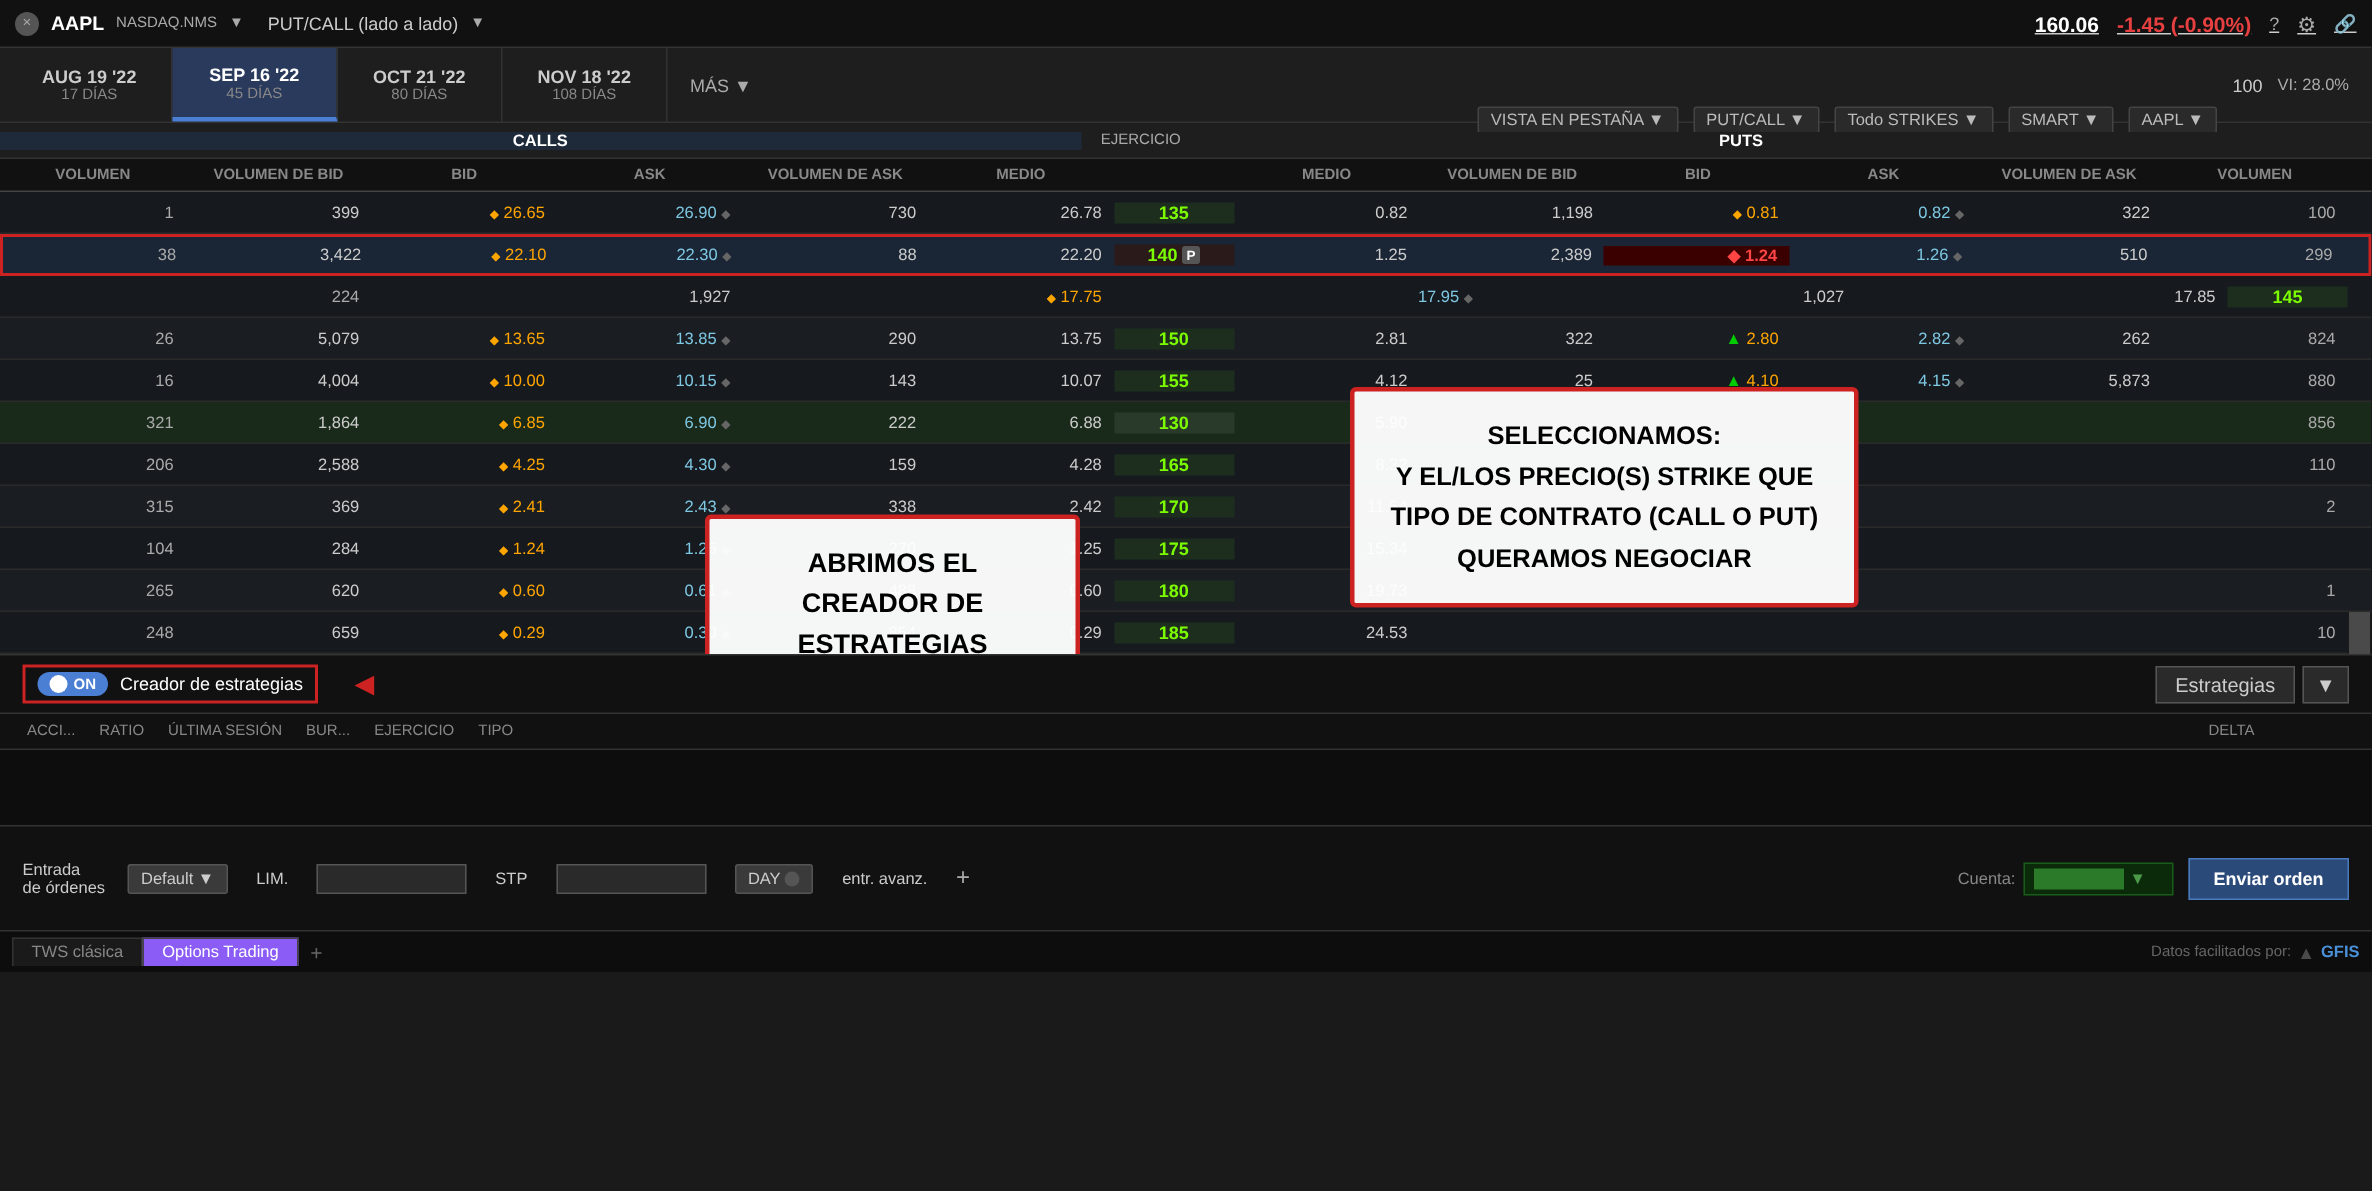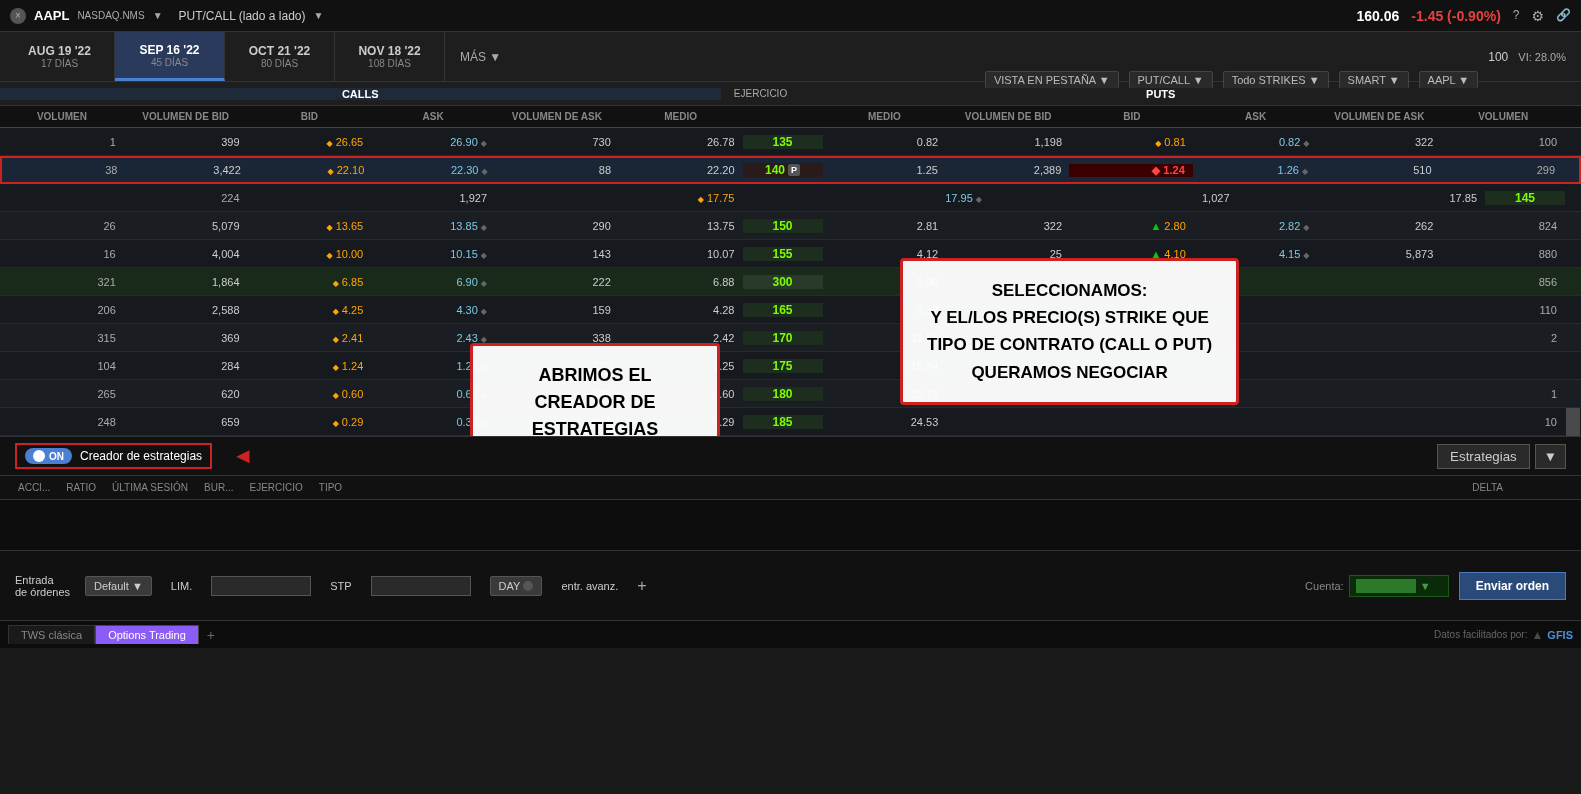--- a/index.html
+++ b/index.html
@@ -5,21 +5,21 @@
     * { box-sizing: border-box; margin: 0; padding: 0; }
     body { background: #1a1a1a; color: #ccc; font-family: Arial, sans-serif; font-size: 12px; width: 1581px; height: 794px; overflow: hidden; }
 
     
     .top-bar { background: #111; height: 32px; display: flex; align-items: center; padding: 0 10px; border-bottom: 1px solid #333; }
     .top-bar-left { display: flex; align-items: center; gap: 8px; flex: 1; }
     .close-btn { width: 16px; height: 16px; background: #555; border-radius: 50%; display: flex; align-items: center; justify-content: center; color: #aaa; font-size: 10px; cursor: pointer; }
     .symbol { color: #fff; font-weight: bold; font-size: 13px; }
     .exchange { color: #aaa; font-size: 10px; }
     .dropdown-arrow { color: #aaa; font-size: 10px; }
-    .top-bar-right { display: flex; gap: 12px; }
+    .top-bar-right { display: flex; align-items: center; gap: 12px; text-decoration: underline; }
     .price-display { color: #fff; font-weight: bold; font-size: 14px; }
     .price-change { color: #e84040; font-weight: bold; font-size: 14px; }
 
     
     .date-tabs { background: #1e1e1e; height: 50px; display: flex; align-items: stretch; border-bottom: 1px solid #333; padding: 0 5px; }
     .date-tab { display: flex; flex-direction: column; align-items: center; justify-content: center; padding: 4px 20px; cursor: pointer; border-right: 1px solid #333; min-width: 110px; }
     .date-tab.active { background: #2a3a5c; border-bottom: 3px solid #4a7fd4; }
     .date-tab .date { color: #ccc; font-size: 12px; font-weight: bold; }
     .date-tab .days { color: #888; font-size: 10px; }
     .date-tab.active .date { color: #fff; }
@@ -288,21 +288,21 @@
 
     <div class="chain-row" style="background:#1a2a1a;">
       <div class="call-side">
         <div class="cell vol">321</div>
         <div class="cell">1,864</div>
         <div class="cell bid"><span class="dot-orange">◆</span> 6.85</div>
         <div class="cell ask">6.90 <span class="dot">◆</span></div>
         <div class="cell">222</div>
         <div class="cell mid">6.88</div>
       </div>
-      <div class="strike-cell" style="background:#2a3a2a;">300</div>
+      <div class="strike-cell" style="background:#2a3a2a;">130</div>
       <div class="put-side">
         <div class="cell mid">5.90</div>
         <div class="cell"></div>
         <div class="cell bid"></div>
         <div class="cell ask"></div>
         <div class="cell"></div>
         <div class="cell vol">856</div>
       </div>
       <div style="width:16px;"></div>
     </div>

